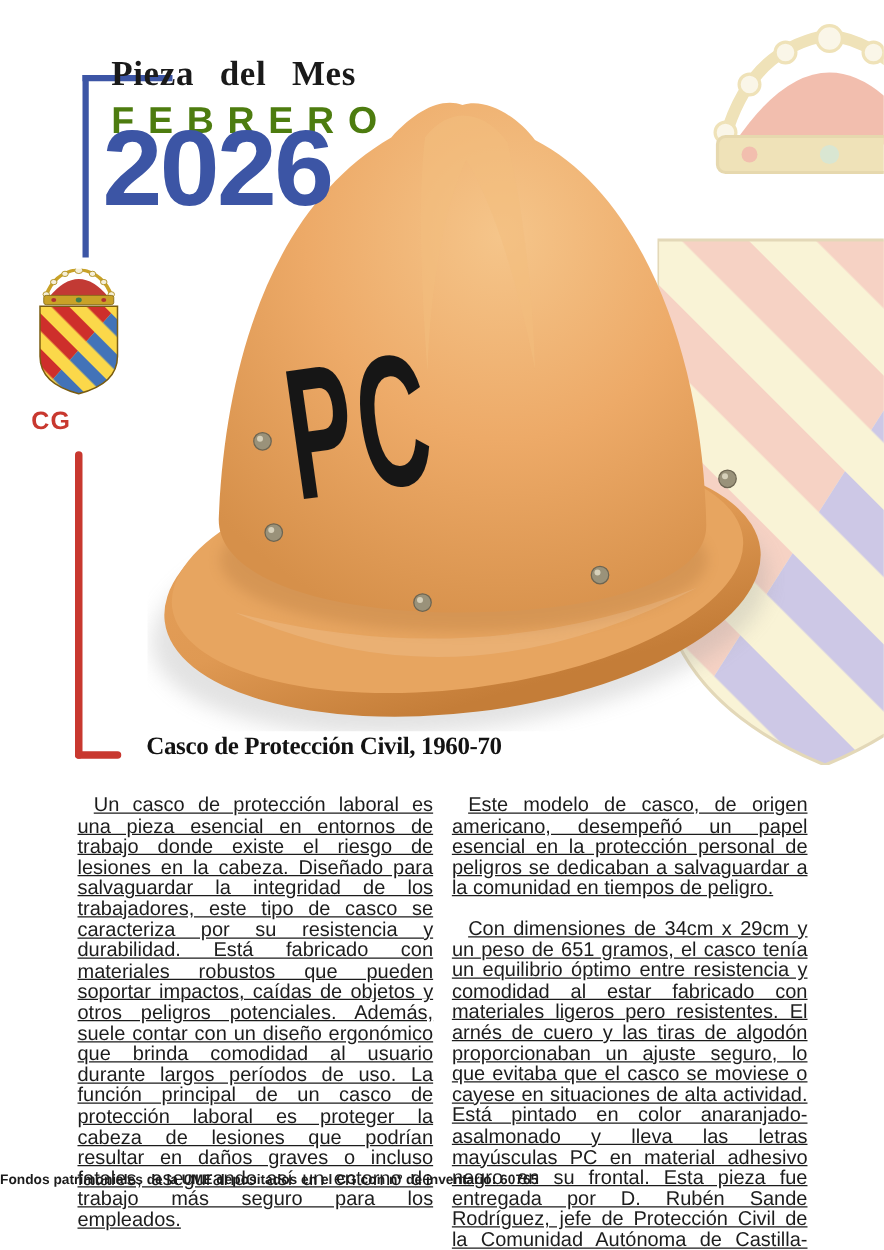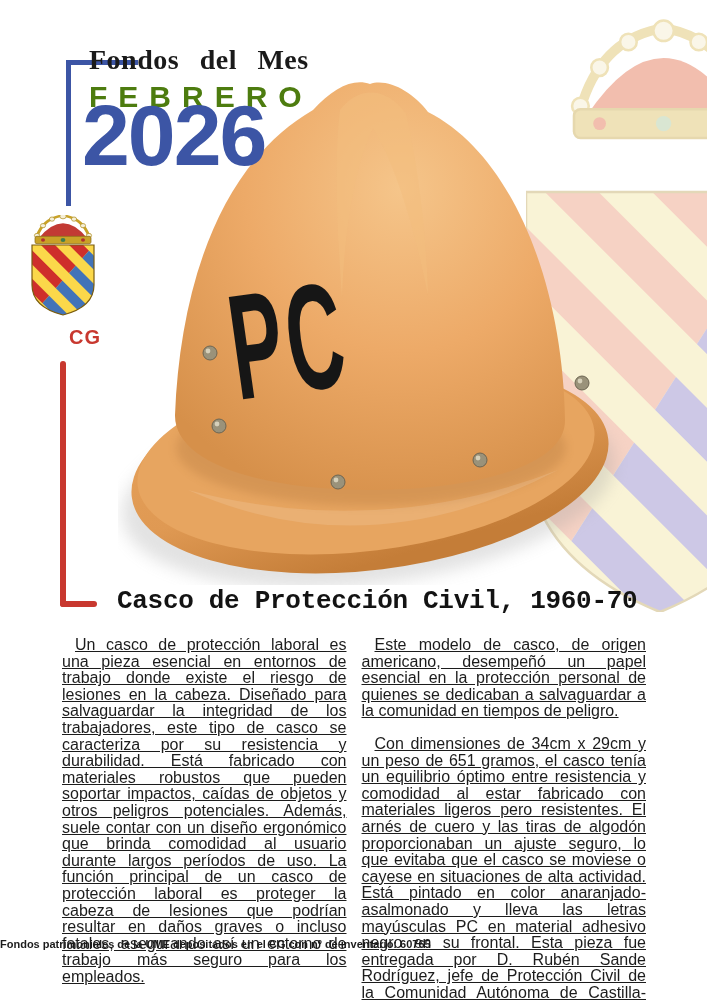--- a/index.html
+++ b/index.html
@@ -24,30 +24,30 @@
     position:absolute;left:89px;top:80px;z-index:2;
     font-weight:bold;font-size:30px;letter-spacing:11px;color:#4d7c0f;white-space:nowrap;
   }
   .year{
     position:absolute;left:82px;top:92px;z-index:2;
     font-weight:bold;font-size:86px;letter-spacing:-2px;color:#3c55a5;line-height:1;white-space:nowrap;
   }
   
   .emblem{position:absolute;left:25px;top:215px;width:76px;height:104px;z-index:2;}
   .cg-label{
-    position:absolute;left:25px;top:326px;width:76px;z-index:2;text-align:right;
+    position:absolute;left:25px;top:326px;width:76px;z-index:2;text-align:left;
     font-weight:bold;font-size:20px;letter-spacing:1px;color:#c8382f;
   }
   
   .red-line-v{position:absolute;left:60px;top:361px;width:6px;height:246px;background:#c8382f;border-radius:3px;z-index:2;}
   .red-line-h{position:absolute;left:60px;top:601px;width:37px;height:6px;background:#c8382f;border-radius:3px;z-index:2;}
   
   .title{
     position:absolute;left:117px;top:586px;width:540px;z-index:3;
-    font-family:Liberation Mono, monospace;font-weight:bold;font-size:26px;
+    font-family:Liberation Serif, serif;font-weight:bold;font-size:20px;
     letter-spacing:-.3px;color:#131313;white-space:nowrap;
   }
   
   .article{position:absolute;left:62px;top:637px;width:584px;display:flex;gap:15px;z-index:3;}
   .col{flex:1;text-align:justify;font-size:16px;line-height:16.6px;color:#1c1c1c;text-decoration:underline;}
   .col p{margin:0 0 16px 0;text-indent:13px;}
   
   .footer{
     position:absolute;left:0;top:938px;width:707px;z-index:3;text-align:left;
     font-weight:bold;font-size:11px;color:#1c1c1c;
@@ -146,21 +146,21 @@
     <circle cx="90" cy="281" r="2.4"></circle>
     <circle cx="99" cy="354" r="2.4"></circle>
     <circle cx="218" cy="410" r="2.4"></circle>
     <circle cx="360" cy="388" r="2.4"></circle>
     <circle cx="462" cy="311" r="2.4"></circle>
   </g>
 </svg>
 
 <div class="blue-bracket-h"></div>
 <div class="blue-bracket-v"></div>
-<div class="kicker">Fondos del Mes</div>
+<div class="kicker">Pieza del Mes</div>
 <div class="month">FEBRERO</div>
 <div class="year">2026</div>
 
 <svg class="emblem" viewBox="0 0 76 104" aria-hidden="true">
   <defs>
     <pattern id="patRedS" width="20" height="20" patternUnits="userSpaceOnUse" patternTransform="rotate(45)">
       <rect width="20" height="20" fill="#fbd84a"></rect>
       <rect width="20" height="10" fill="#ce2f2b"></rect>
     </pattern>
     <pattern id="patBlueS" width="20" height="20" patternUnits="userSpaceOnUse" patternTransform="rotate(45)">
@@ -205,18 +205,18 @@
 <div class="red-line-v"></div>
 <div class="red-line-h"></div>
 
 <h1 class="title" style="margin:0;">Casco de Protección Civil, 1960-70</h1>
 
 <div class="article">
   <div class="col">
     <p>Un casco de protección laboral es una pieza esencial en entornos de trabajo donde existe el riesgo de lesiones en la cabeza. Diseñado para salvaguardar la integridad de los trabajadores, este tipo de casco se caracteriza por su resistencia y durabilidad. Está fabricado con materiales robustos que pueden soportar impactos, caídas de objetos y otros peligros potenciales. Además, suele contar con un diseño ergonómico que brinda comodidad al usuario durante largos períodos de uso. La función principal de un casco de protección laboral es proteger la cabeza de lesiones que podrían resultar en daños graves o incluso fatales, asegurando así un entorno de trabajo más seguro para los empleados.</p>
   </div>
   <div class="col">
-    <p>Este modelo de casco, de origen americano, desempeñó un papel esencial en la protección personal de quienes se dedicaban a salvaguardar a la comunidad en tiempos de peligro.</p>
+    <p>Este modelo de casco, de origen americano, desempeñó un papel esencial en la protección personal de peligros se dedicaban a salvaguardar a la comunidad en tiempos de peligro.</p>
     <p>Con dimensiones de 34cm x 29cm y un peso de 651 gramos, el casco tenía un equilibrio óptimo entre resistencia y comodidad al estar fabricado con materiales ligeros pero resistentes. El arnés de cuero y las tiras de algodón proporcionaban un ajuste seguro, lo que evitaba que el casco se moviese o cayese en situaciones de alta actividad. Está pintado en color anaranjado-asalmonado y lleva las letras mayúsculas PC en material adhesivo negro en su frontal. Esta pieza fue entregada por D. Rubén Sande Rodríguez, jefe de Protección Civil de la Comunidad Autónoma de Castilla-León.</p>
   </div>
 </div>
 
 <div class="footer">Fondos patrimoniales de la UME depositados en el CG con nº de inventario: 60765</div>
 
 </body></html>

